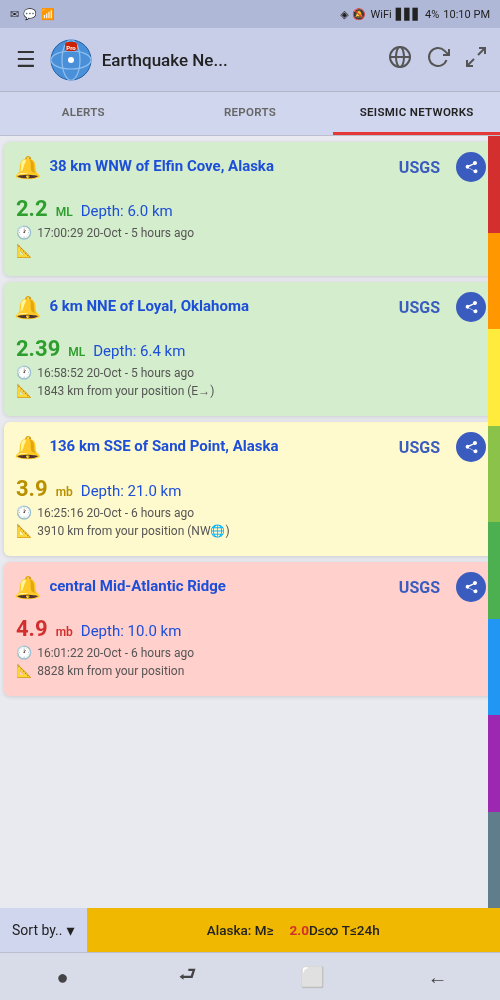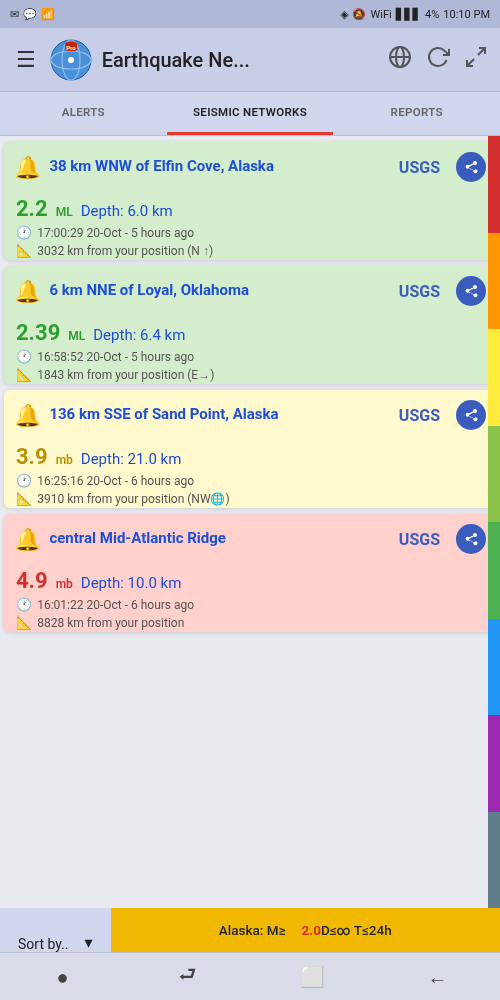--- a/index.html
+++ b/index.html
@@ -45,21 +45,21 @@
       padding: 4px;
     }
     .app-logo {
       width: 42px;
       height: 42px;
       position: relative;
     }
     .app-logo svg { width: 42px; height: 42px; }
     .app-title {
       flex: 1;
-      font-size: 20px;
+      font-size: 17px;
       color: #222;
       font-weight: 500;
       white-space: nowrap;
       overflow: hidden;
       text-overflow: ellipsis;
     }
     .app-bar-actions {
       display: flex;
       align-items: center;
       gap: 14px;
@@ -149,21 +149,21 @@
       background: #3a5cbf;
       display: flex;
       align-items: center;
       justify-content: center;
       cursor: pointer;
       flex-shrink: 0;
     }
     .share-btn svg { width: 16px; height: 16px; fill: white; }
 
     .eq-card-body {
-      padding: 6px 12px 2px 12px;
+      padding: 6px 12px 18px 12px;
     }
     .eq-magnitude-row {
       display: flex;
       align-items: baseline;
       gap: 8px;
       margin-bottom: 4px;
     }
     .eq-magnitude {
       font-size: 22px;
       font-weight: 700;
@@ -198,23 +198,23 @@
     
     .sort-filter-bar {
       width: 100%;
       height: 44px;
       background: #d0d6ee;
       display: flex;
       align-items: center;
     }
     .sort-by {
       display: flex;
-      align-items: flex-end;
-      padding: 0 18px;
-      gap: 16px;
+      align-items: center;
+      padding: 0 12px;
+      gap: 4px;
       font-size: 14px;
       color: #222;
       cursor: pointer;
       height: 100%;
     }
     .sort-by .chevron { font-size: 16px; }
     .filter-label {
       flex: 1;
       background: #f0b800;
       height: 100%;
@@ -316,25 +316,25 @@
         <line x1="3" y1="21" x2="10" y2="14"></line>
       </svg>
     </div>
   </div>
 </div>
 
 <div class="tab-bar">
   <div class="tab-item">
     <span>ALERTS</span>
   </div>
+  <div class="tab-item">
+    <span>REPORTS</span>
+  </div>
   <div class="tab-item active">
     <span>SEISMIC NETWORKS</span>
-  </div>
-  <div class="tab-item">
-    <span>REPORTS</span>
   </div>
 </div>
 
 <div class="main-content">
 
   <div class="eq-card card-green">
     <div class="eq-card-header">
       <span class="eq-alert-icon">🔔</span>
       <div class="eq-location">38 km WNW of Elfin Cove, Alaska</div>
       <span class="eq-source">USGS</span>
@@ -352,21 +352,20 @@
           <span>Depth:</span>
           <span>6.0 km</span>
         </span>
       </div>
       <div class="eq-info-row">
         <span class="info-icon">🕐</span>
         <span>17:00:29 20-Oct - 5 hours ago</span>
       </div>
       <div class="eq-info-row">
         <span class="info-icon">📐</span>
-        <span>3032 km from your position (N ↑)</span>
       </div>
     </div>
   </div>
 
   <div class="eq-card card-green">
     <div class="eq-card-header">
       <span class="eq-alert-icon">🔔</span>
       <div class="eq-location">6 km NNE of Loyal, Oklahoma</div>
       <span class="eq-source">USGS</span>
       <div class="share-btn">

